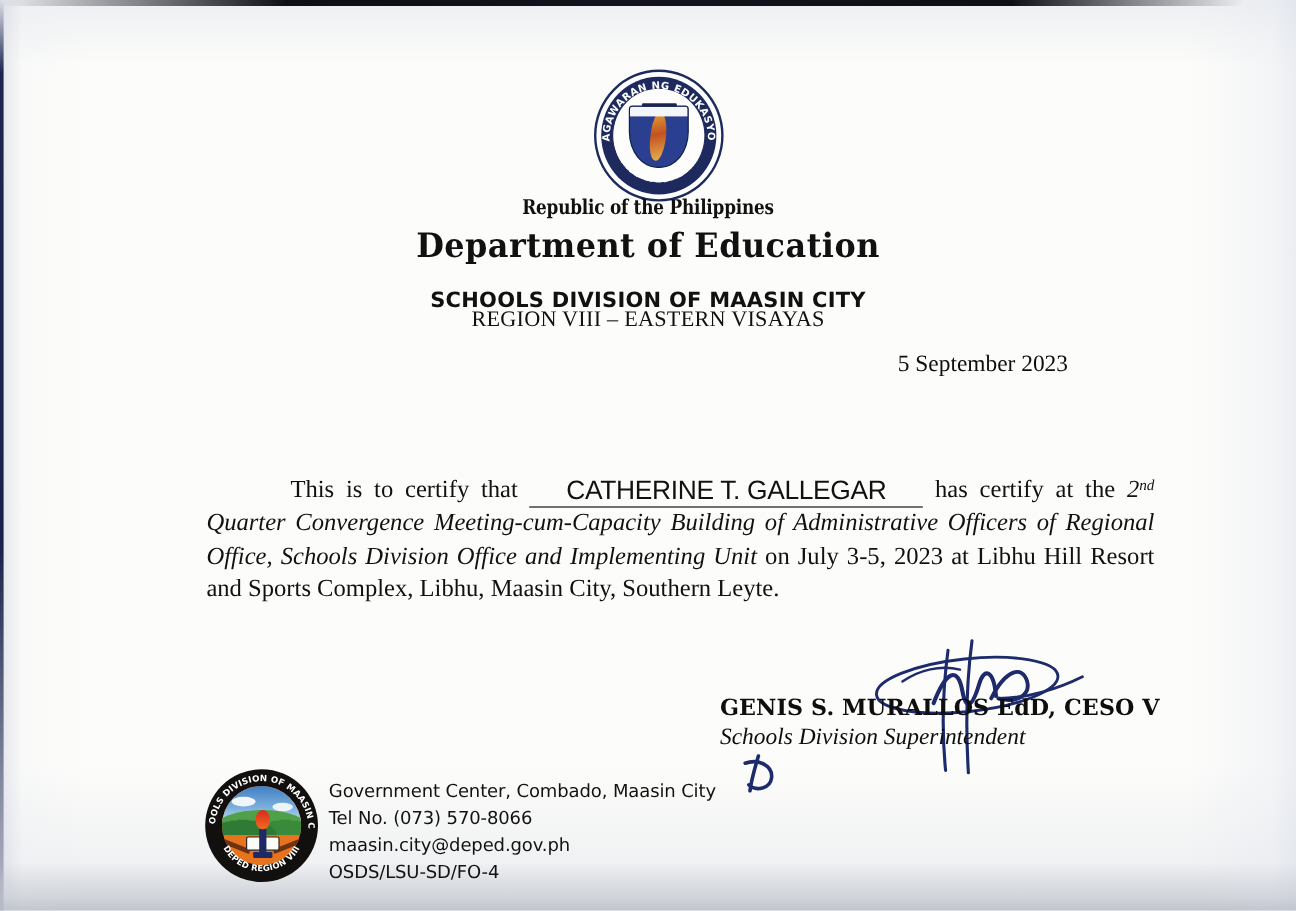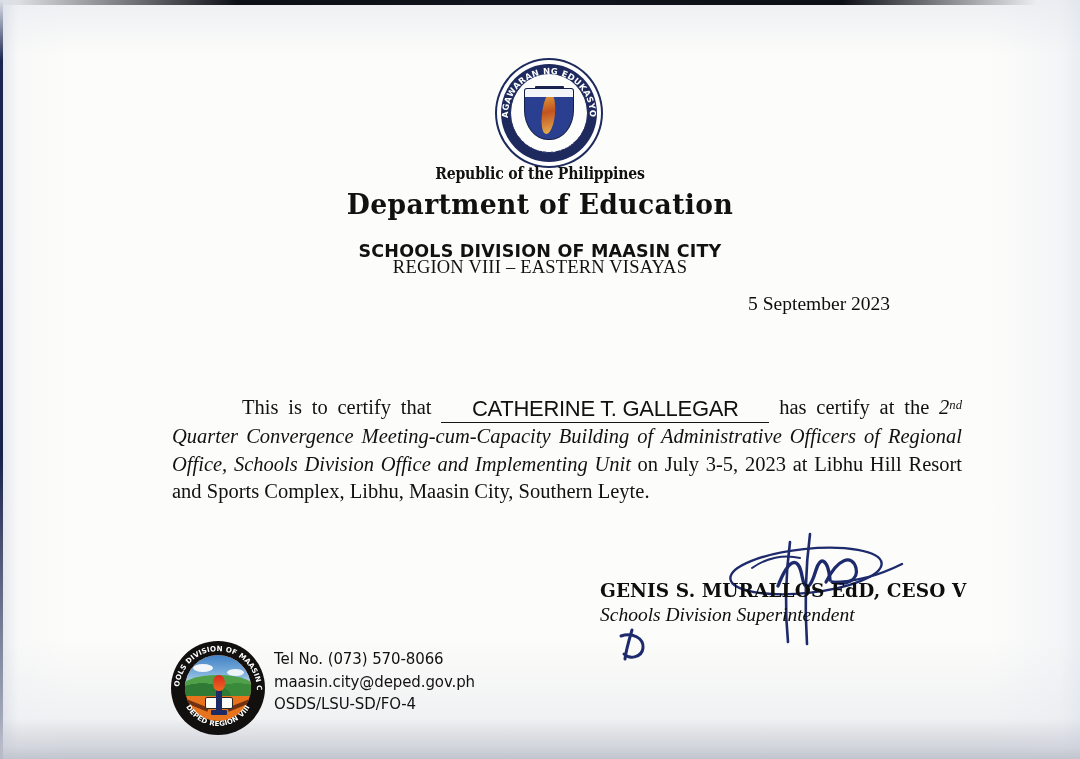--- a/index.html
+++ b/index.html
@@ -472,19 +472,20 @@
             <textPath href="#dvTop" startOffset="50%" text-anchor="middle">SCHOOLS DIVISION OF MAASIN CITY</textPath>
           </text>
           <text fill="#ffffff" font-size="7" font-family="DejaVu Sans, sans-serif" font-weight="700" letter-spacing="0.2">
             <textPath href="#dvBot" startOffset="50%" text-anchor="middle">DEPED REGION VIII</textPath>
           </text>
         </svg>
       </div>
     </div>
 
     <div class="footer-text">
+      <div>Government Center, Combado, Maasin City</div>
       <div>Tel No. (073) 570-8066</div>
       <div>maasin.city@deped.gov.ph</div>
       <div>OSDS/LSU-SD/FO-4</div>
     </div>
 
   </div>
 </div>
 
 </body></html>

